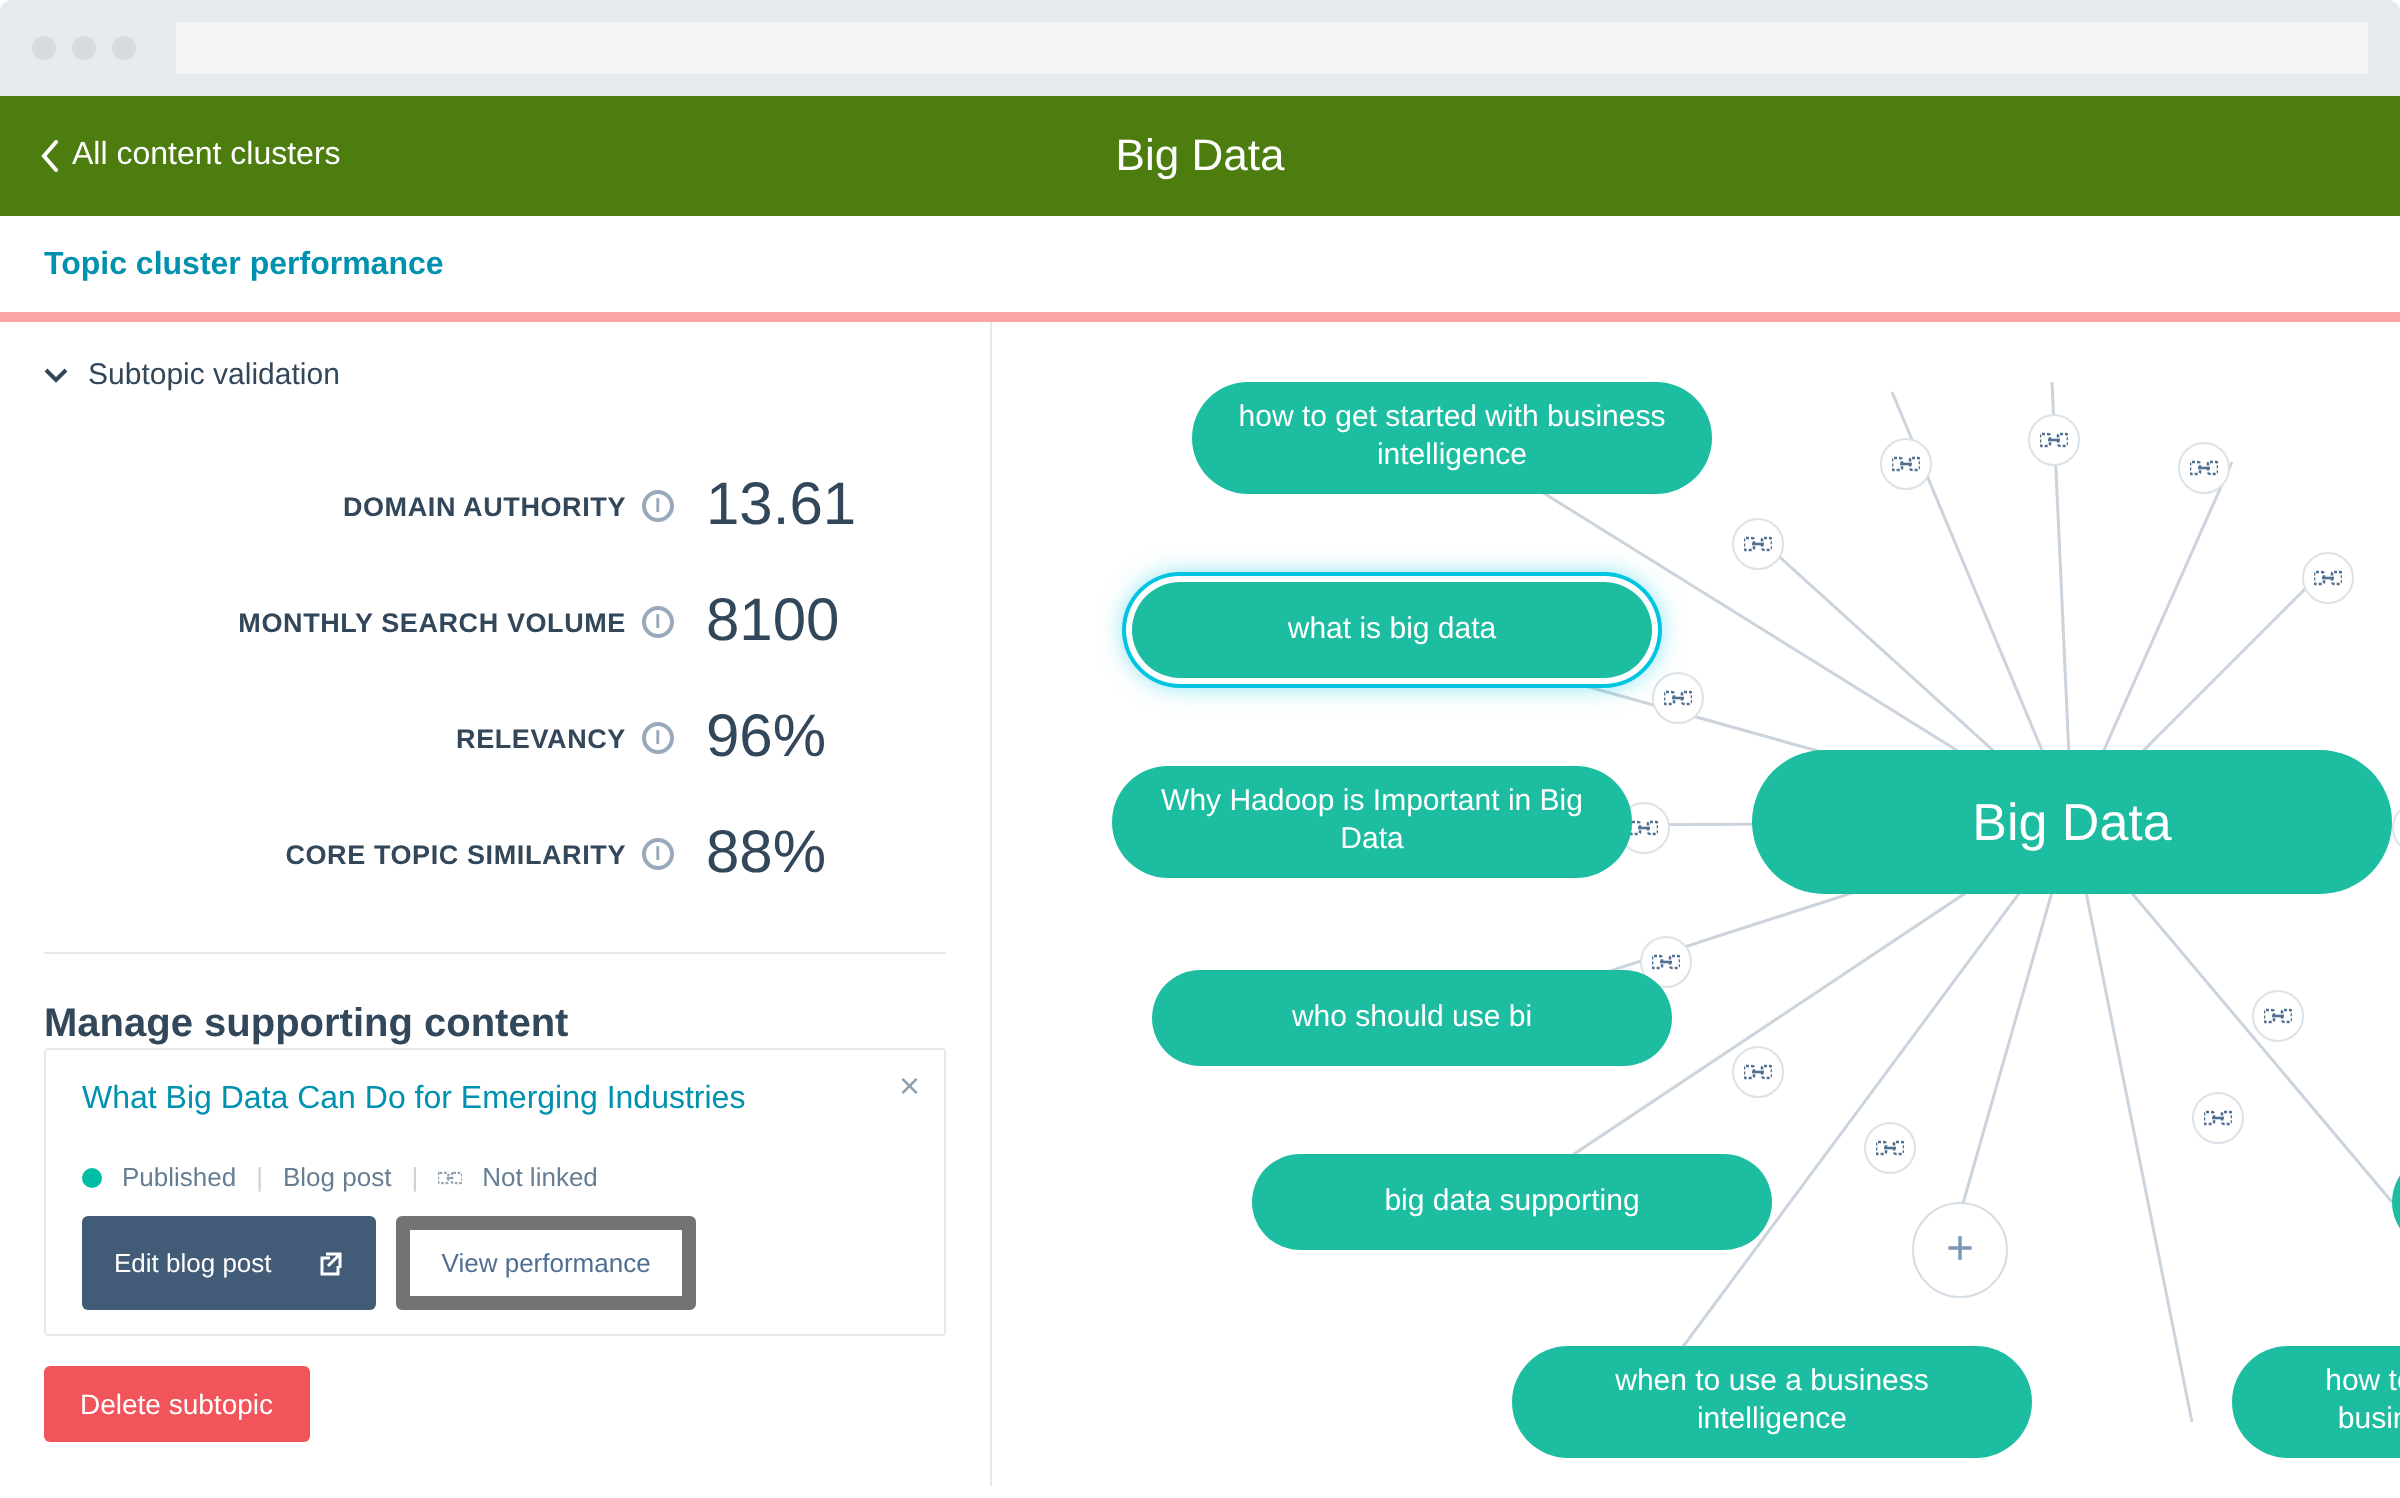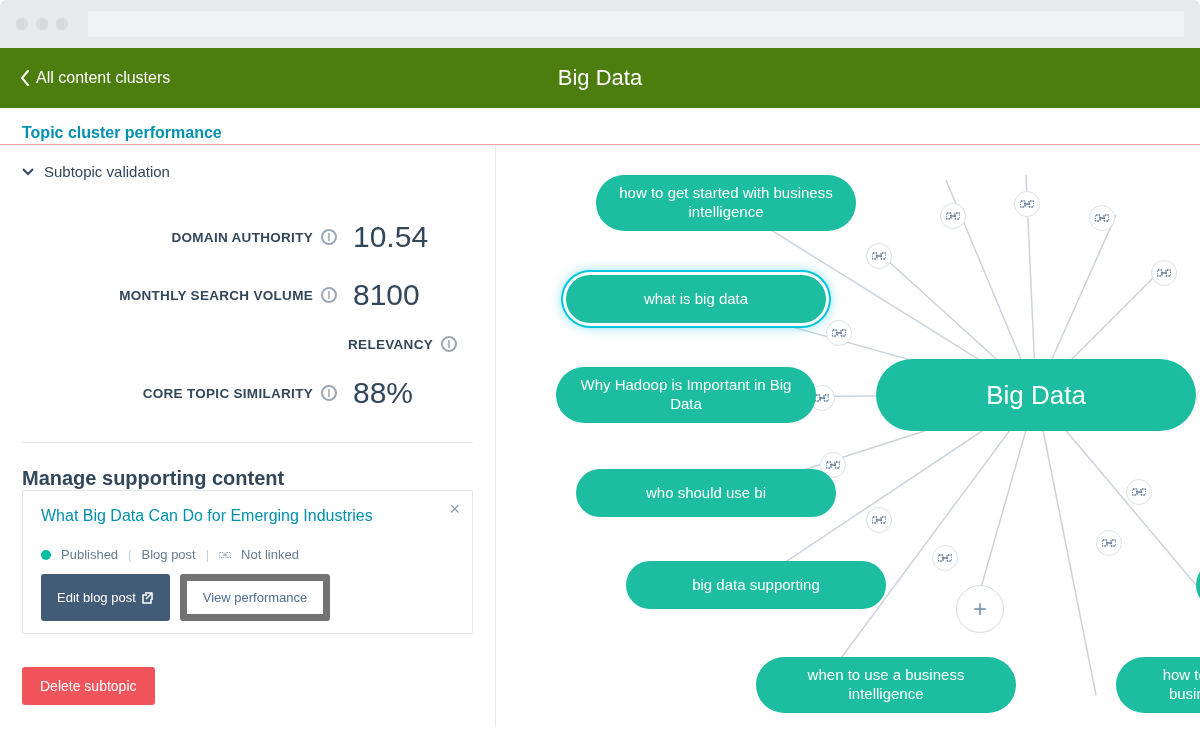--- a/index.html
+++ b/index.html
@@ -38,22 +38,22 @@
   position: absolute;
   left: 20px;
   display: flex; align-items: center; gap: 6px;
   cursor: pointer;
   font-size: 16px;
 }
 .dark-nav .title { font-size: 22px; }
 
 
 .tab-row {
-  padding: 16px 22px 2px;
-  border-bottom: 1px solid #fca5a5;
+  padding: 16px 22px 14px;
+  border-bottom: 5px solid #fca5a5;
 }
 .tab-link {
   color: #0091ae;
   font-weight: 600;
   font-size: 16px;
 }
 
 
 .main-split { display: flex; height: 582px; }
 .sidebar {
@@ -116,21 +116,21 @@
 .card-meta .sep { color: #c8d1da; }
 .link-ico-sm { width: 12px; height: 12px; }
 .card-actions { display: flex; gap: 10px; margin-top: 12px; }
 .btn {
   border-radius: 3px;
   padding: 9px 16px;
   font-size: 13px;
   cursor: pointer;
   display: inline-flex;
   align-items: center;
-  gap: 6px;
+  gap: 24px;
 }
 .btn-dark { background: #425b76; color: #fff; border: none; }
 .btn-outline { background: #fff; color: #506e91; border: 7px solid #737373; }
 .btn-danger { background: #f2545b; color: #fff; border: none; padding: 11px 18px; font-size: 14px; }
 .danger-wrap { position: absolute; bottom: 22px; left: 22px; }
 
 
 .cluster-svg { position: absolute; left: 0; top: 0; }
 .node {
   position: absolute;
@@ -204,34 +204,35 @@
         </svg>
       <span>Subtopic validation</span>
     </div>
 
     <div class="metrics">
       <div class="metric-row">
         <div class="metric-label">
           <span>DOMAIN AUTHORITY</span>
           <span class="info-ico">i</span>
         </div>
-        <div class="metric-value">10.54</div>
+        <div class="metric-value">13.61</div>
       </div>
       <div class="metric-row">
         <div class="metric-label">
           <span>MONTHLY SEARCH VOLUME</span>
           <span class="info-ico">i</span>
         </div>
         <div class="metric-value">8100</div>
       </div>
       <div class="metric-row">
         <div class="metric-label">
           <span>RELEVANCY</span>
           <span class="info-ico">i</span>
         </div>
+        <div class="metric-value">96%</div>
       </div>
       <div class="metric-row">
         <div class="metric-label">
           <span>CORE TOPIC SIMILARITY</span>
           <span class="info-ico">i</span>
         </div>
         <div class="metric-value">88%</div>
       </div>
     </div>
 

